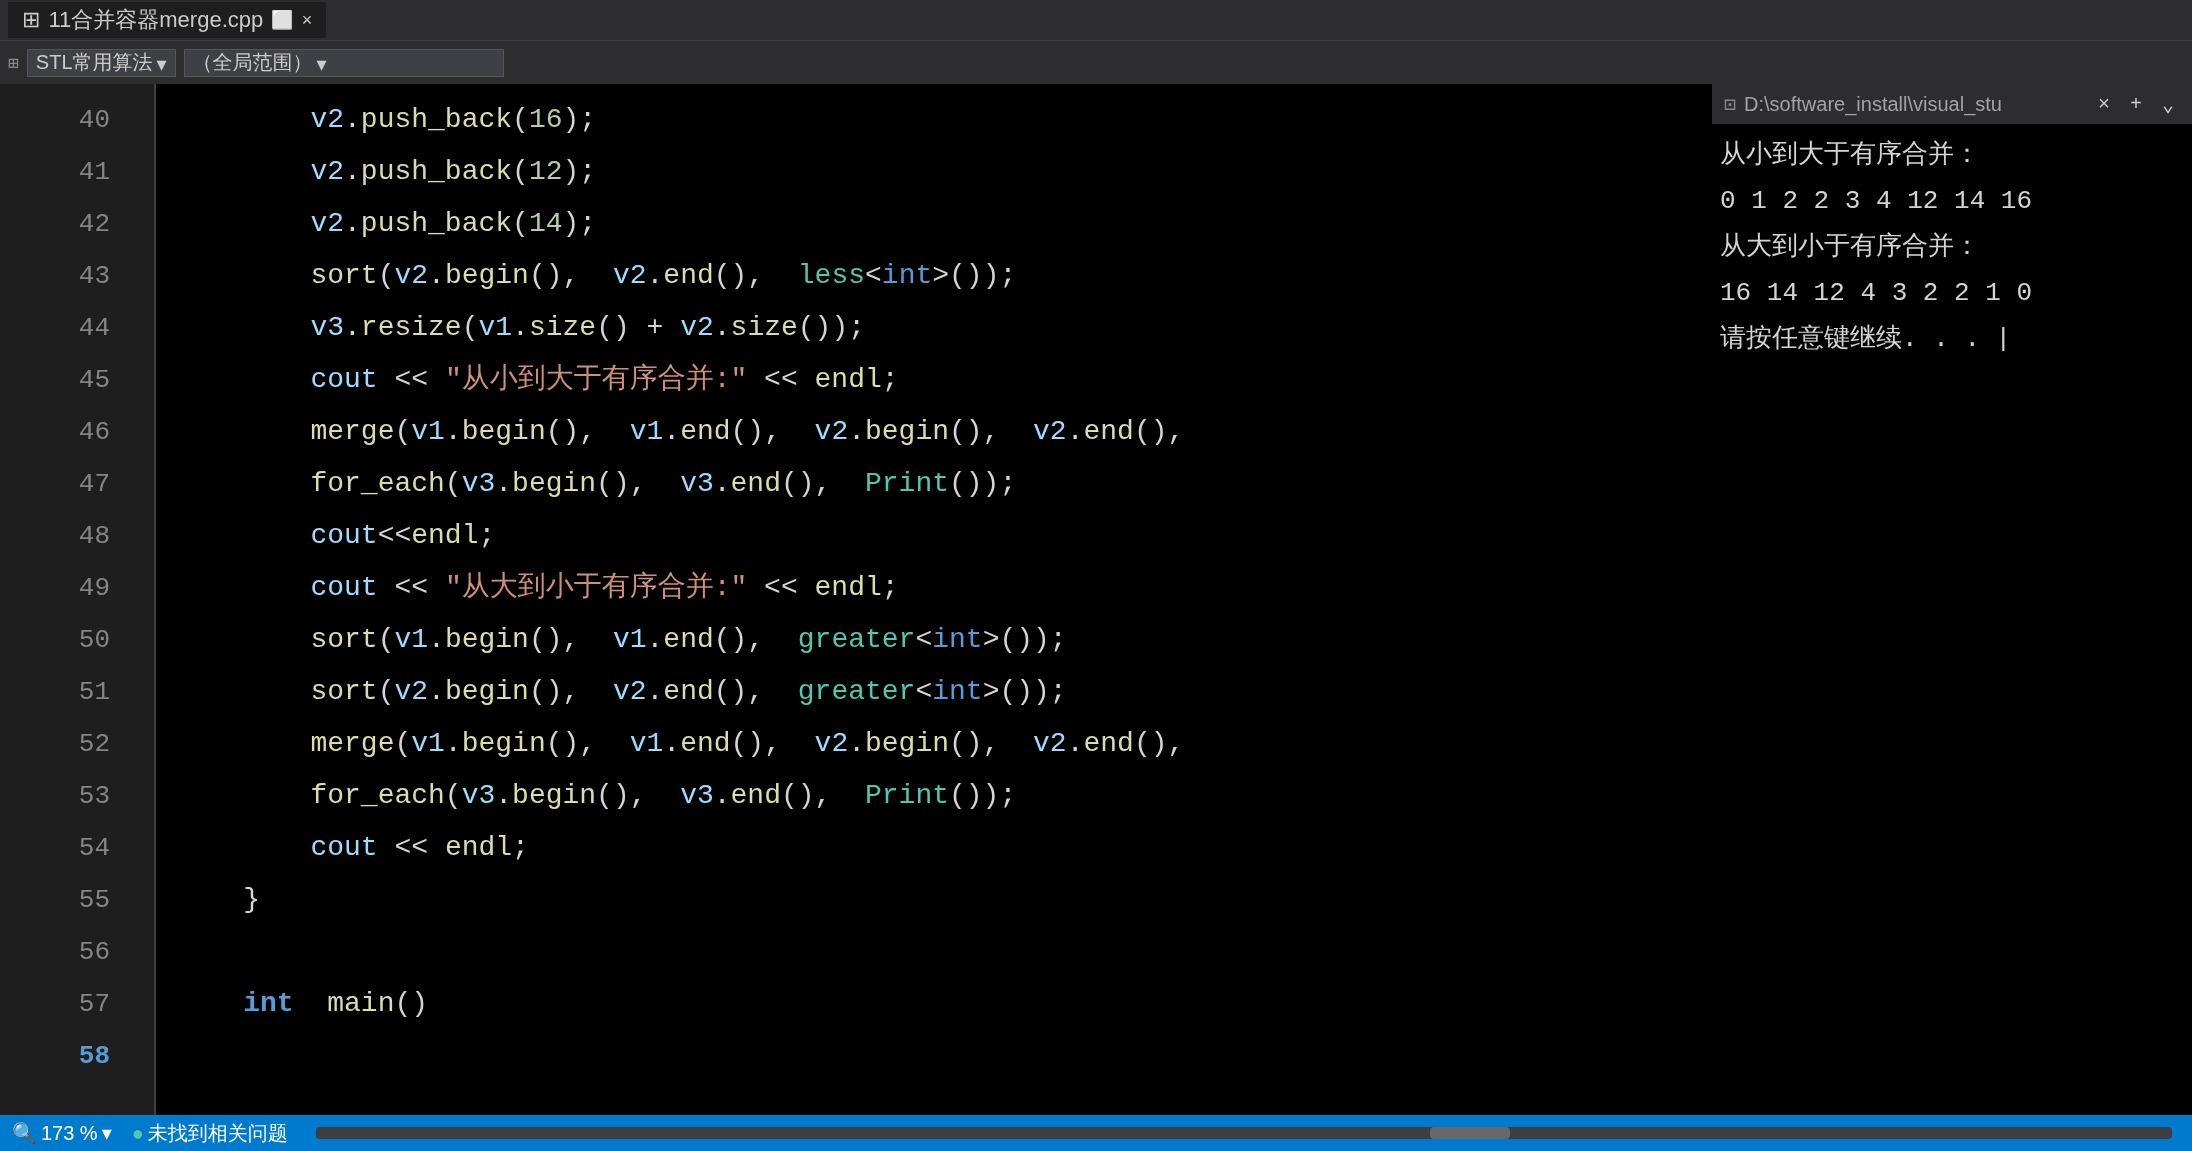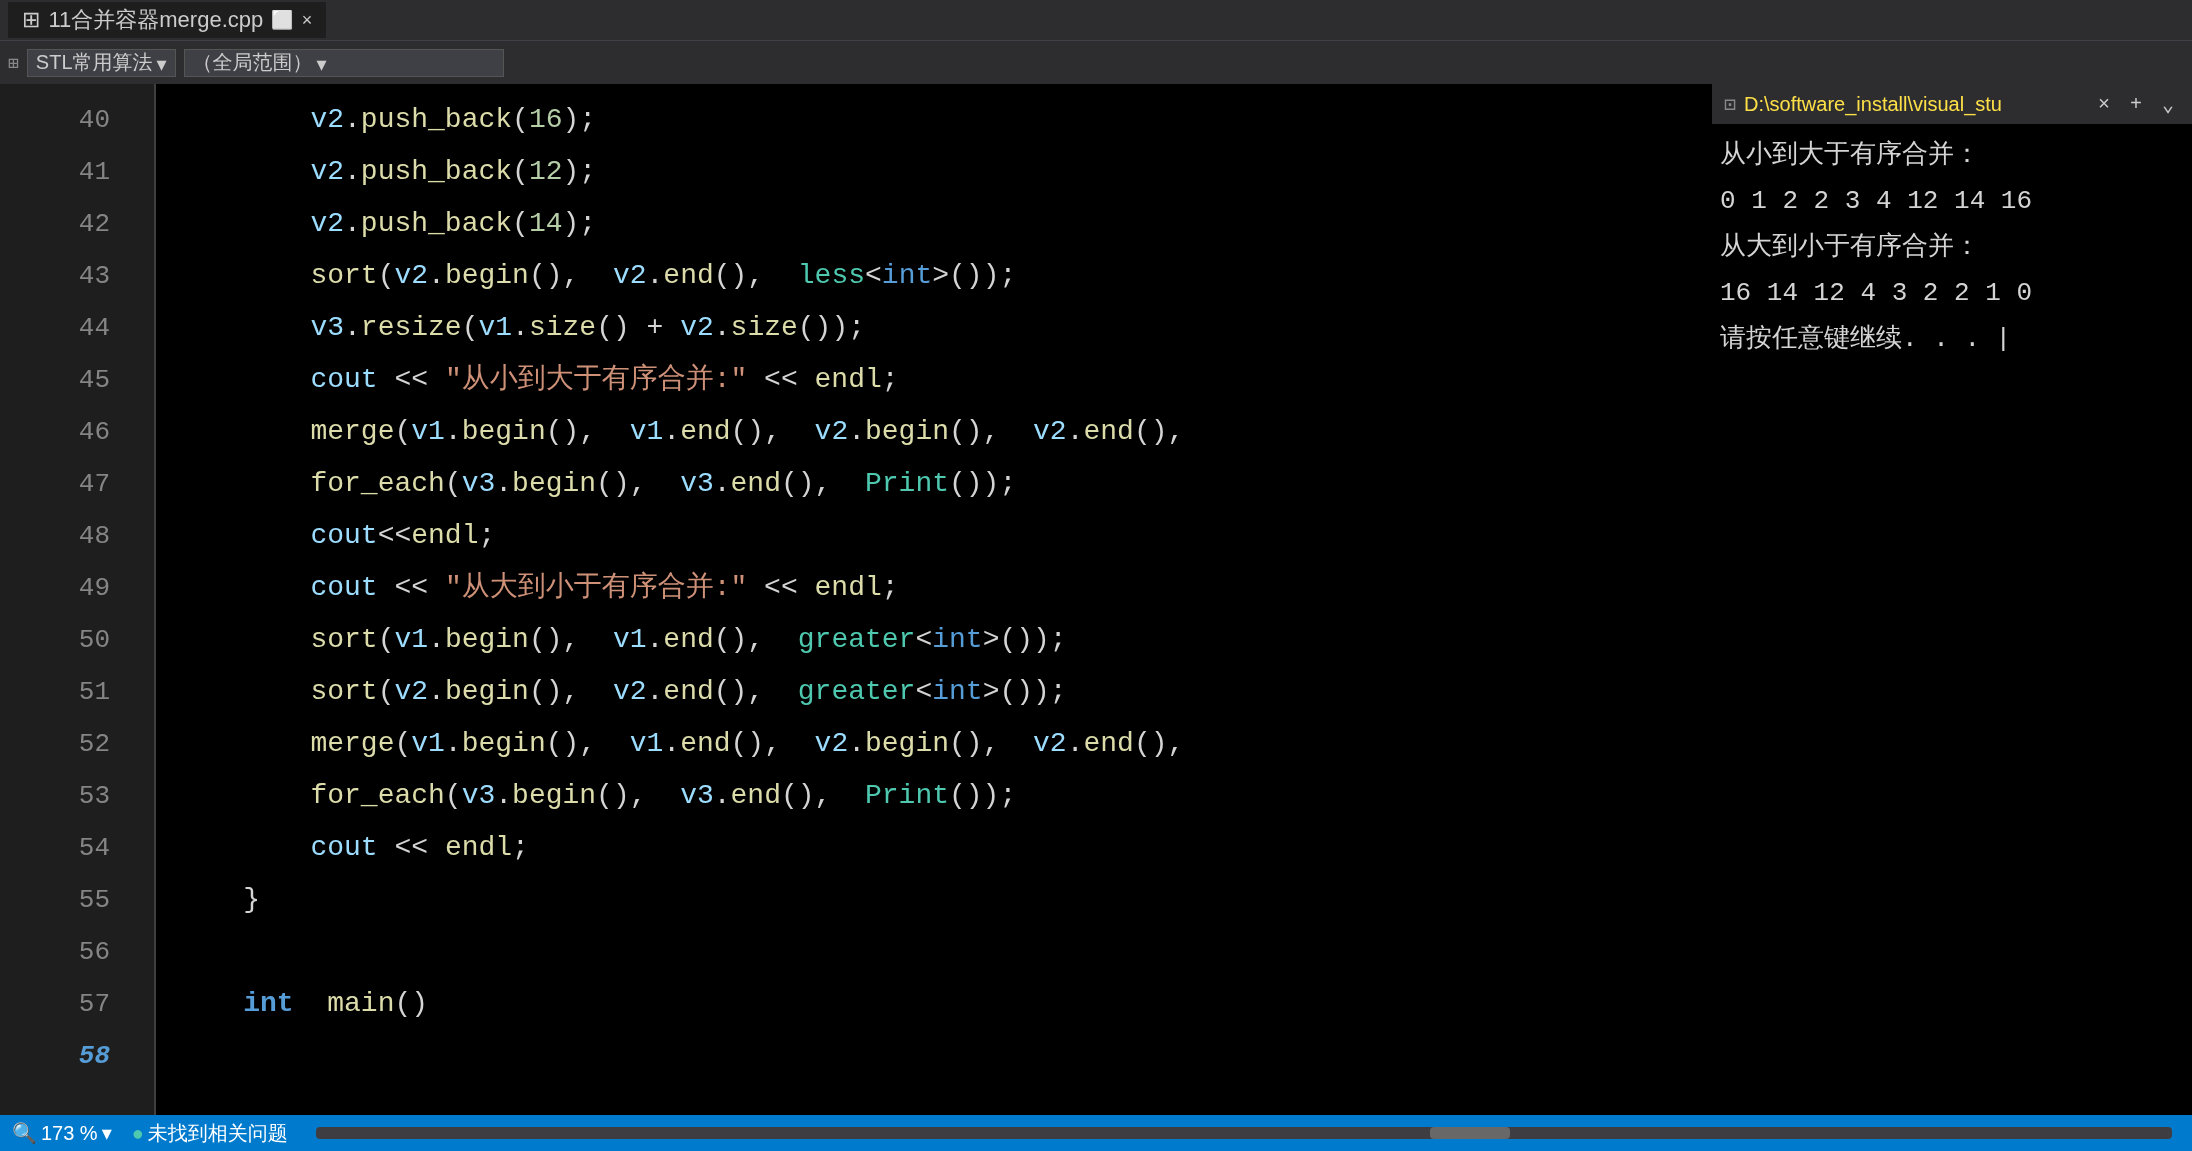--- a/index.html
+++ b/index.html
@@ -152,21 +152,21 @@
       display: flex;
       align-items: center;
       padding: 0 12px;
       gap: 8px;
     }
     .terminal-title-icon {
       color: #888;
       font-size: 20px;
     }
     .terminal-title-text {
-      color: #fde047;
+      color: #a3a3a3;
       font-size: 20px;
       font-family: 'Microsoft YaHei', sans-serif;
       flex: 1;
       overflow: hidden;
       text-overflow: ellipsis;
       white-space: nowrap;
     }
     .terminal-btn {
       color: #ccc;
       font-size: 20px;
@@ -247,21 +247,21 @@
         <div>48</div>
         <div>49</div>
         <div>50</div>
         <div>51</div>
         <div>52</div>
         <div>53</div>
         <div>54</div>
         <div>55</div>
         <div>56</div>
         <div>57</div>
-        <div style="color:#569cd6; font-weight:bold;font-style:italic;">58</div>
+        <div style="color:#569cd6; font-weight:bold;">58</div>
       </div>
       <div class="gutter"></div>
       <div class="code-content">
 
         <div class="code-line">
           &nbsp;&nbsp;&nbsp;&nbsp;&nbsp;&nbsp;&nbsp;&nbsp;<span class="var">v2</span><span class="punct">.</span><span class="fn">push_back</span><span class="punct">(</span><span class="num">16</span><span class="punct">);</span>
         </div>
 
         <div class="code-line">
           &nbsp;&nbsp;&nbsp;&nbsp;&nbsp;&nbsp;&nbsp;&nbsp;<span class="var">v2</span><span class="punct">.</span><span class="fn">push_back</span><span class="punct">(</span><span class="num">12</span><span class="punct">);</span>

